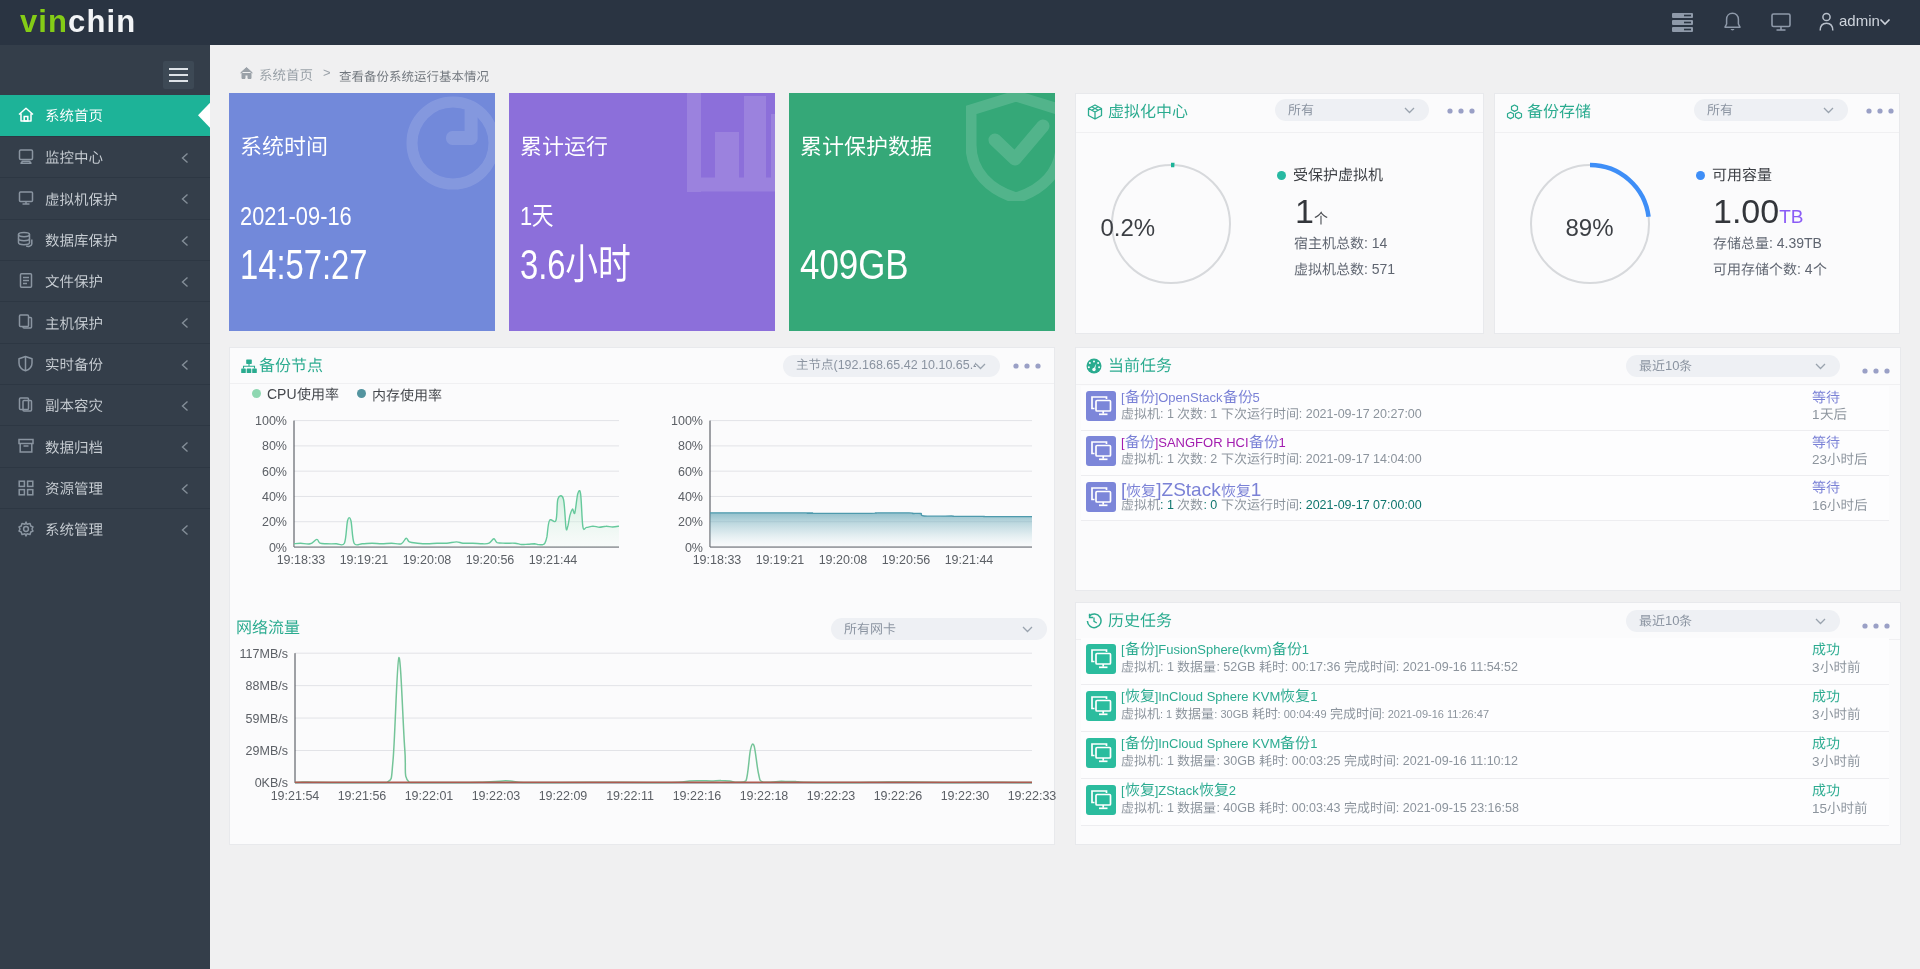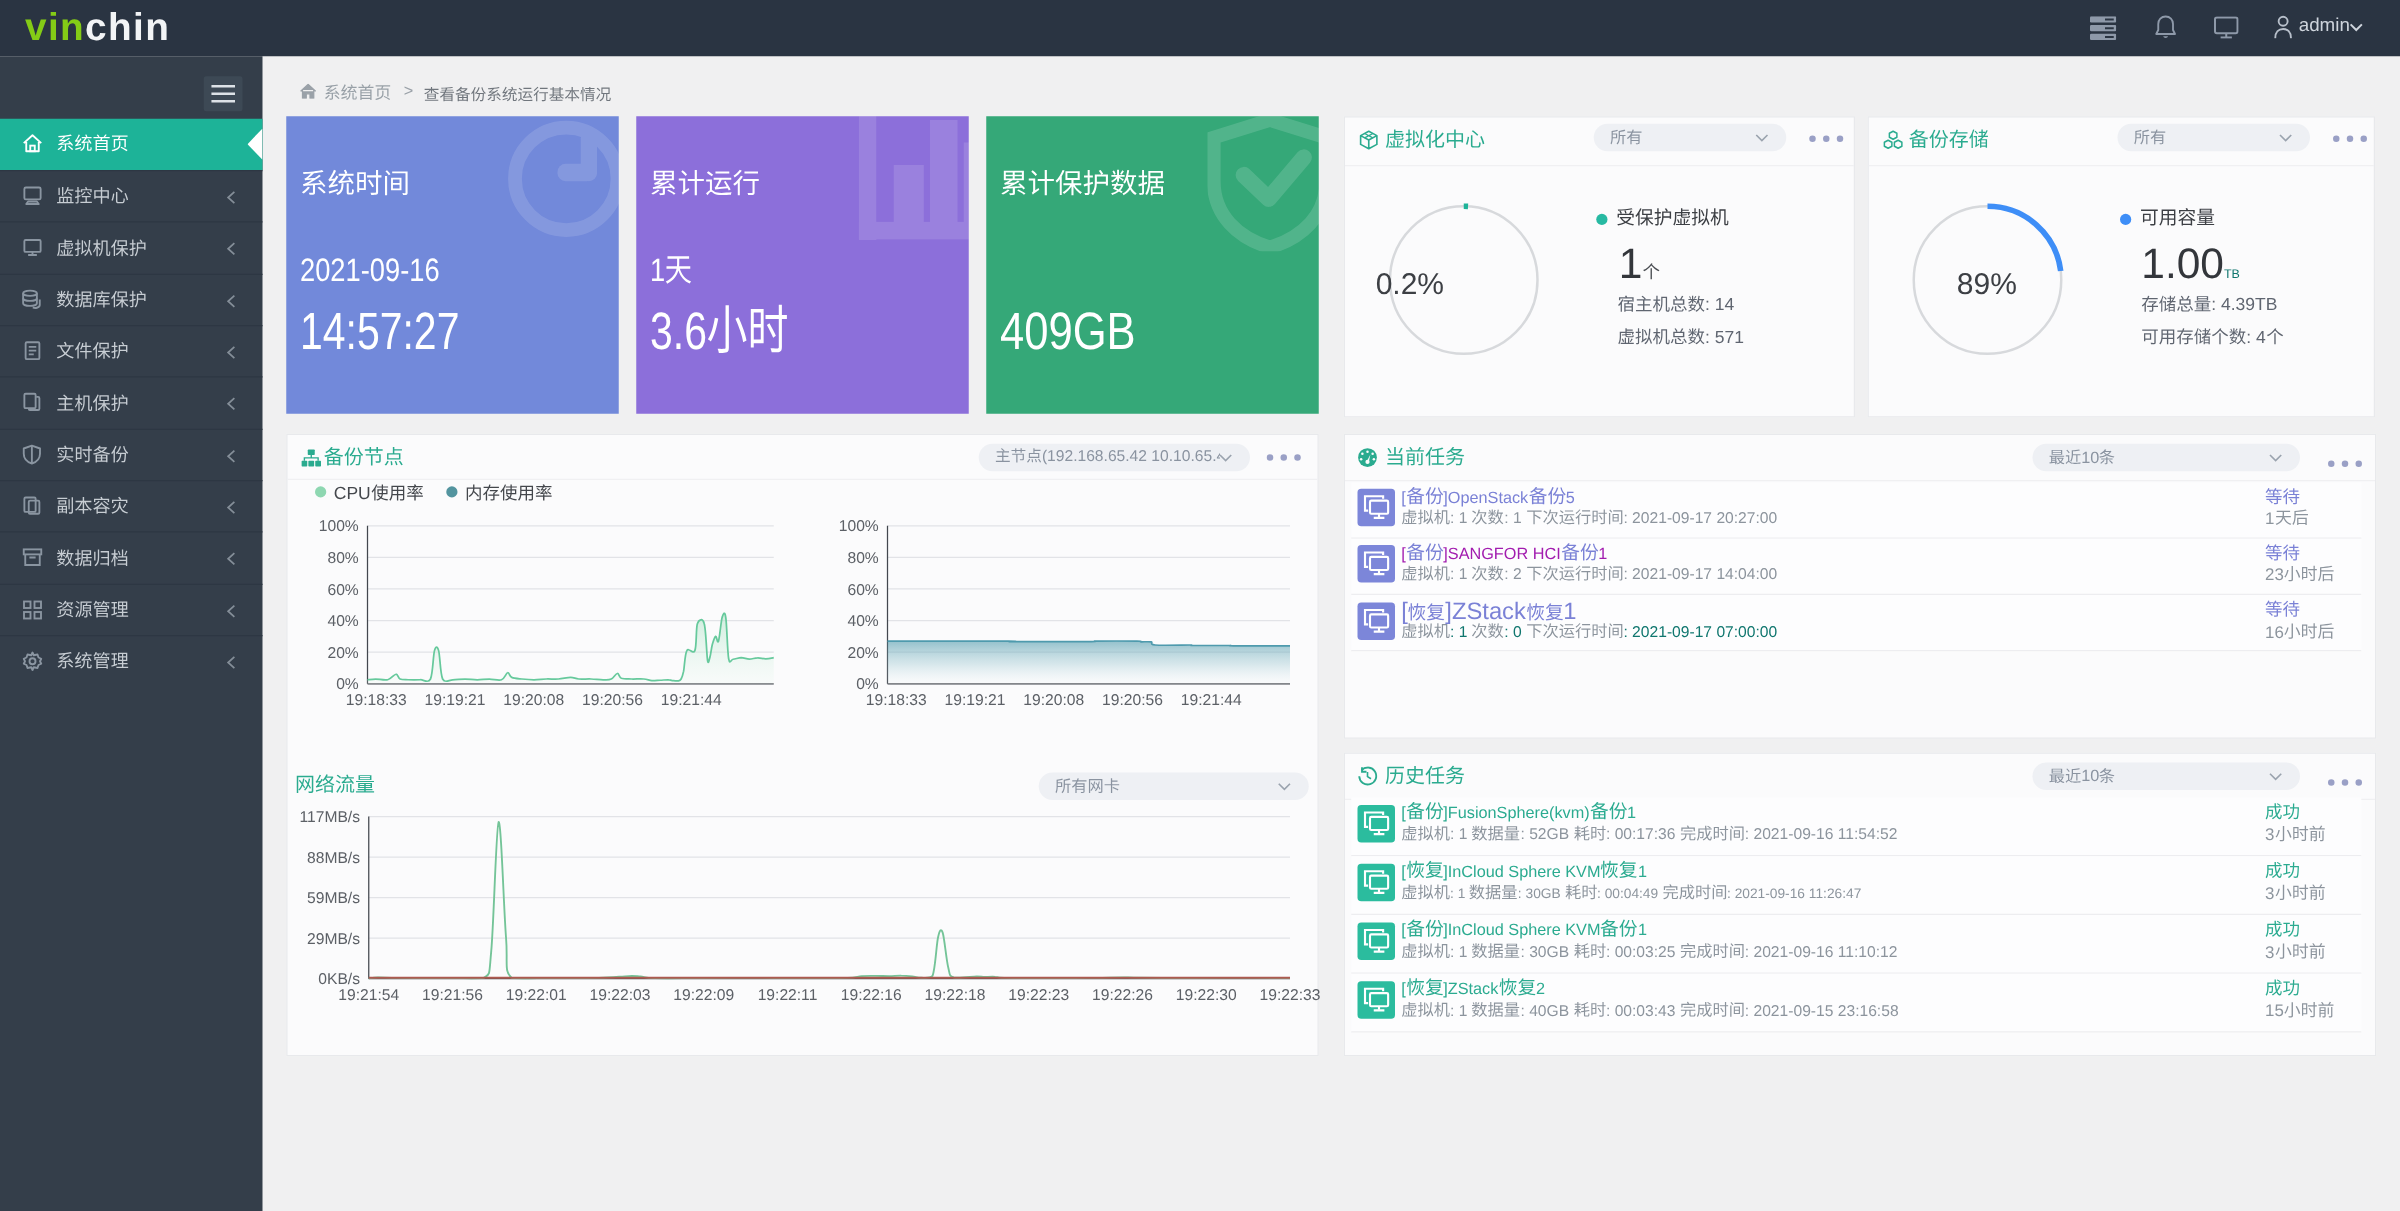--- a/index.html
+++ b/index.html
@@ -478,21 +478,21 @@
     <circle cx="66" cy="66" r="59" fill="none" stroke="#3e8ef7" stroke-width="4.5" stroke-dasharray="85.2628 370.708" transform="rotate(-90 66 66)"></circle>
   </svg>
 <div style="position:absolute;left:1519.5px;top:214px;width:140px;text-align:center;font-size:24px;color:#3c3f44">89%</div>
 <div style="position:absolute;left:1696px;top:171px;width:9px;height:9px;border-radius:50%;background:#3e8ef7"></div>
 <div style="position:absolute;left:1712px;top:166px"><svg class="cj" style="width:60px;height:15px;vertical-align:-1.8px;" viewBox="0 -0.88 4 1" fill="#3c3f44">
       <use href="#u53EF" x="0"></use>
       <use href="#u7528" x="1"></use>
       <use href="#u5BB9" x="2"></use>
       <use href="#u91CF" x="3"></use>
     </svg></div>
-<div style="position:absolute;left:1713px;top:192px;font-size:34px;color:#33363b;white-space:nowrap">1.00<span style="font-size:10px;color:#0f766e">TB</span></div>
+<div style="position:absolute;left:1713px;top:192px;font-size:34px;color:#33363b;white-space:nowrap">1.00<span style="font-size:19px;color:#8b5cf6">TB</span></div>
 <div style="position:absolute;left:1713px;top:235px;font-size:14px;color:#5f6570;white-space:nowrap"><svg class="cj" style="width:56px;height:14px;vertical-align:-1.68px;" viewBox="0 -0.88 4 1" fill="#5f6570">
       <use href="#u5B58" x="0"></use>
       <use href="#u50A8" x="1"></use>
       <use href="#u603B" x="2"></use>
       <use href="#u91CF" x="3"></use>
     </svg>: 4.39TB</div>
 <div style="position:absolute;left:1713px;top:261px;font-size:14px;color:#5f6570;white-space:nowrap"><svg class="cj" style="width:84px;height:14px;vertical-align:-1.68px;" viewBox="0 -0.88 6 1" fill="#5f6570">
       <use href="#u53EF" x="0"></use>
       <use href="#u7528" x="1"></use>
       <use href="#u5B58" x="2"></use>

